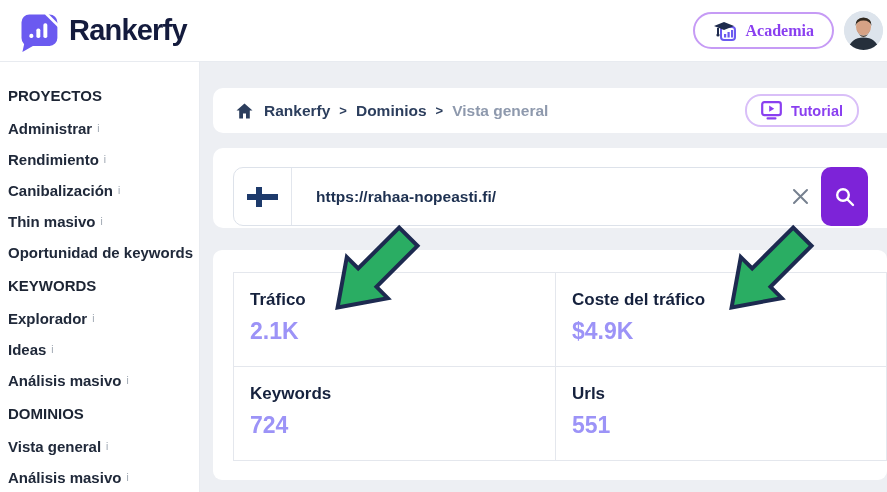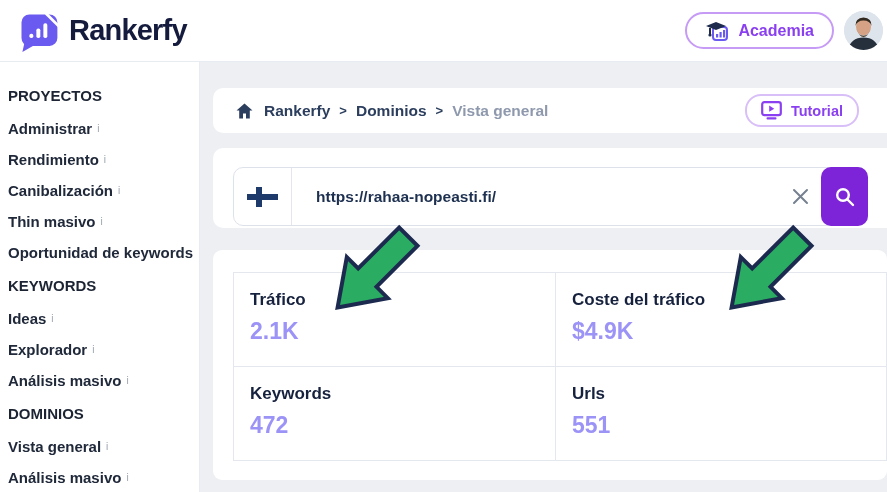--- a/index.html
+++ b/index.html
@@ -15,21 +15,21 @@
     display:flex; align-items:center; padding:0 4px 0 18px;
   }
   .logo { display:flex; align-items:center; cursor:pointer; }
   .logo-mark { width:42px; height:42px; }
   .wordmark {
     font-size:29px; font-weight:bold; color:var(--brand-navy,#141b3d);
     letter-spacing:-0.8px; margin-left:9px;
   }
   .academia-btn {
     margin-left:auto; height:37px; border:2px solid #c69bf5; border-radius:19px;
-    background:#fff; color:var(--accent-light,#8a3ff0); font-family:Liberation Sans, sans-serif;
+    background:#fff; color:var(--accent-light,#8a3ff0); font-family:Liberation Serif, serif;
     font-size:16px; font-weight:bold; padding:0 18px;
     display:flex; align-items:center; gap:9px; cursor:pointer;
   }
   .avatar { width:39px; height:39px; border-radius:50%; overflow:hidden;
     margin-left:10px; cursor:pointer; background:#dfe5ec; flex:none; }
   
   .shell { display:flex; height:430px;gap:8px; }
   .sidebar {
     width:200px; flex:none; background:#fff; border-right:1px solid #e8ebf0;
     padding-top:16px; overflow:hidden;
@@ -140,22 +140,22 @@
 
   <nav class="sidebar">
     <div class="nav-title">PROYECTOS</div>
     <div class="nav-item"><span>Administrar</span><span class="info-i">i</span></div>
     <div class="nav-item"><span>Rendimiento</span><span class="info-i">i</span></div>
     <div class="nav-item"><span>Canibalización</span><span class="info-i">i</span></div>
     <div class="nav-item"><span>Thin masivo</span><span class="info-i">i</span></div>
     <div class="nav-item"><span>Oportunidad de keywords</span></div>
 
     <div class="nav-title">KEYWORDS</div>
+    <div class="nav-item"><span>Explorador</span><span class="info-i">i</span></div>
     <div class="nav-item"><span>Ideas</span><span class="info-i">i</span></div>
-    <div class="nav-item"><span>Explorador</span><span class="info-i">i</span></div>
     <div class="nav-item"><span>Análisis masivo</span><span class="info-i">i</span></div>
 
     <div class="nav-title">DOMINIOS</div>
     <div class="nav-item"><span>Vista general</span><span class="info-i">i</span></div>
     <div class="nav-item"><span>Análisis masivo</span><span class="info-i">i</span></div>
 
   </nav>
 
   <main class="main">
 
@@ -210,21 +210,21 @@
         <div class="stat-cell">
           <div class="stat-label">Tráfico</div>
           <div class="stat-value">2.1K</div>
         </div>
         <div class="stat-cell">
           <div class="stat-label">Coste del tráfico</div>
           <div class="stat-value">$4.9K</div>
         </div>
         <div class="stat-cell">
           <div class="stat-label">Keywords</div>
-          <div class="stat-value">472</div>
+          <div class="stat-value">724</div>
         </div>
         <div class="stat-cell">
           <div class="stat-label">Urls</div>
           <div class="stat-value">551</div>
         </div>
       </div>
     </div>
 
     <svg class="arrow arrow-1" viewBox="0 0 90 92">
       <polygon points="84.5,23.8 43.5,64.8 54.8,76.2 4.6,85.4 13.8,35.2 25.2,46.5 66.2,5.5"></polygon>

